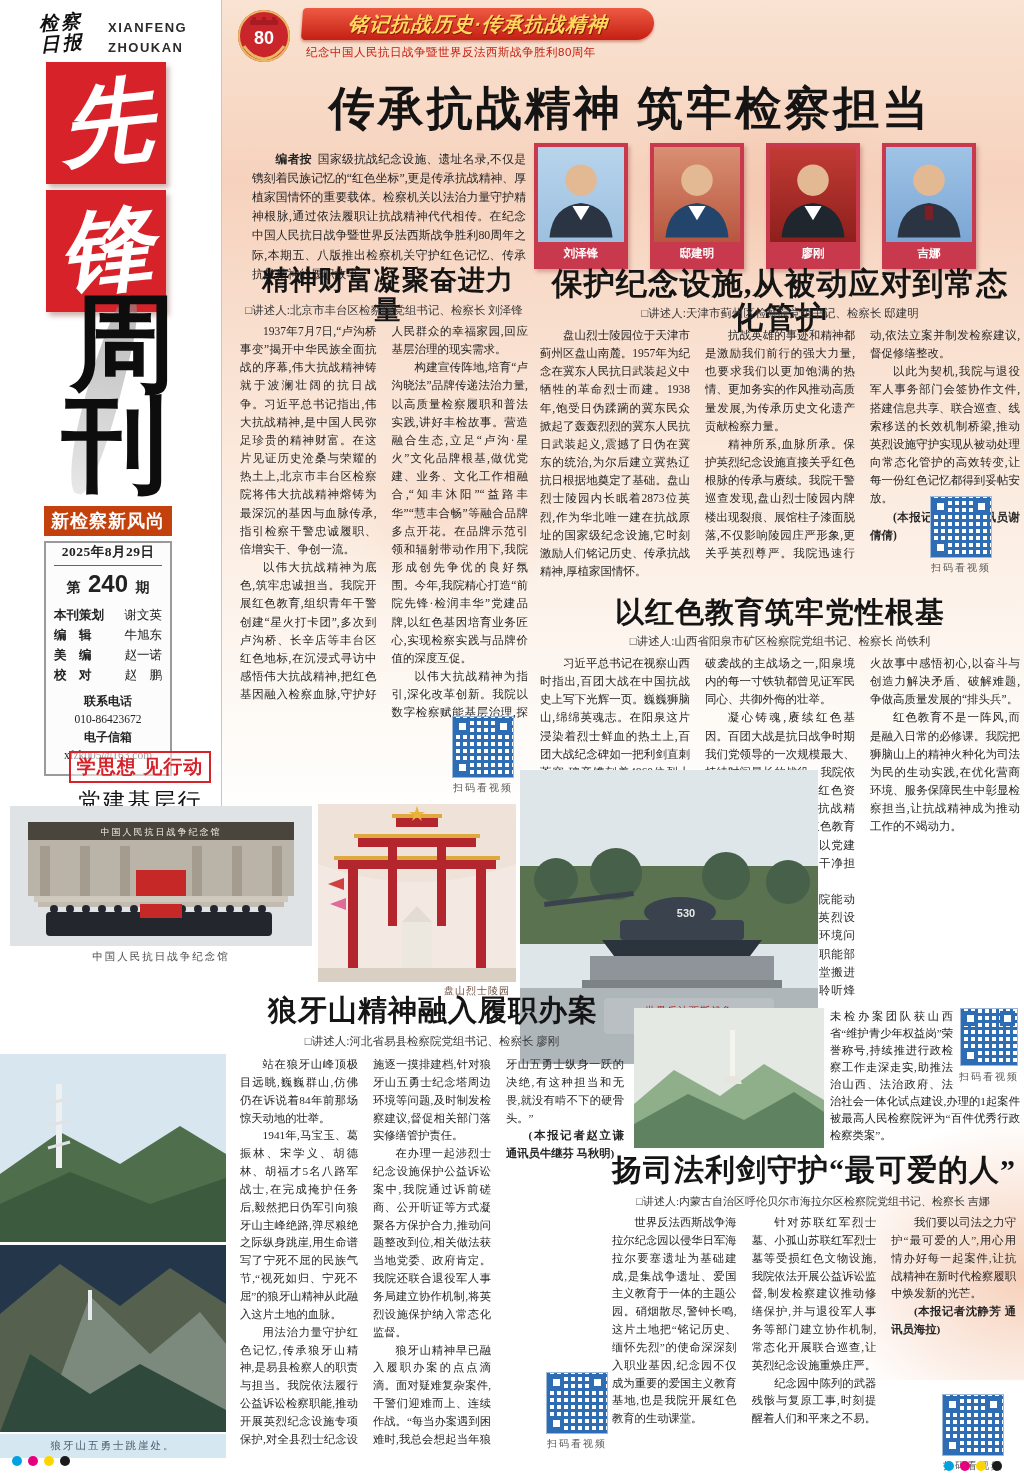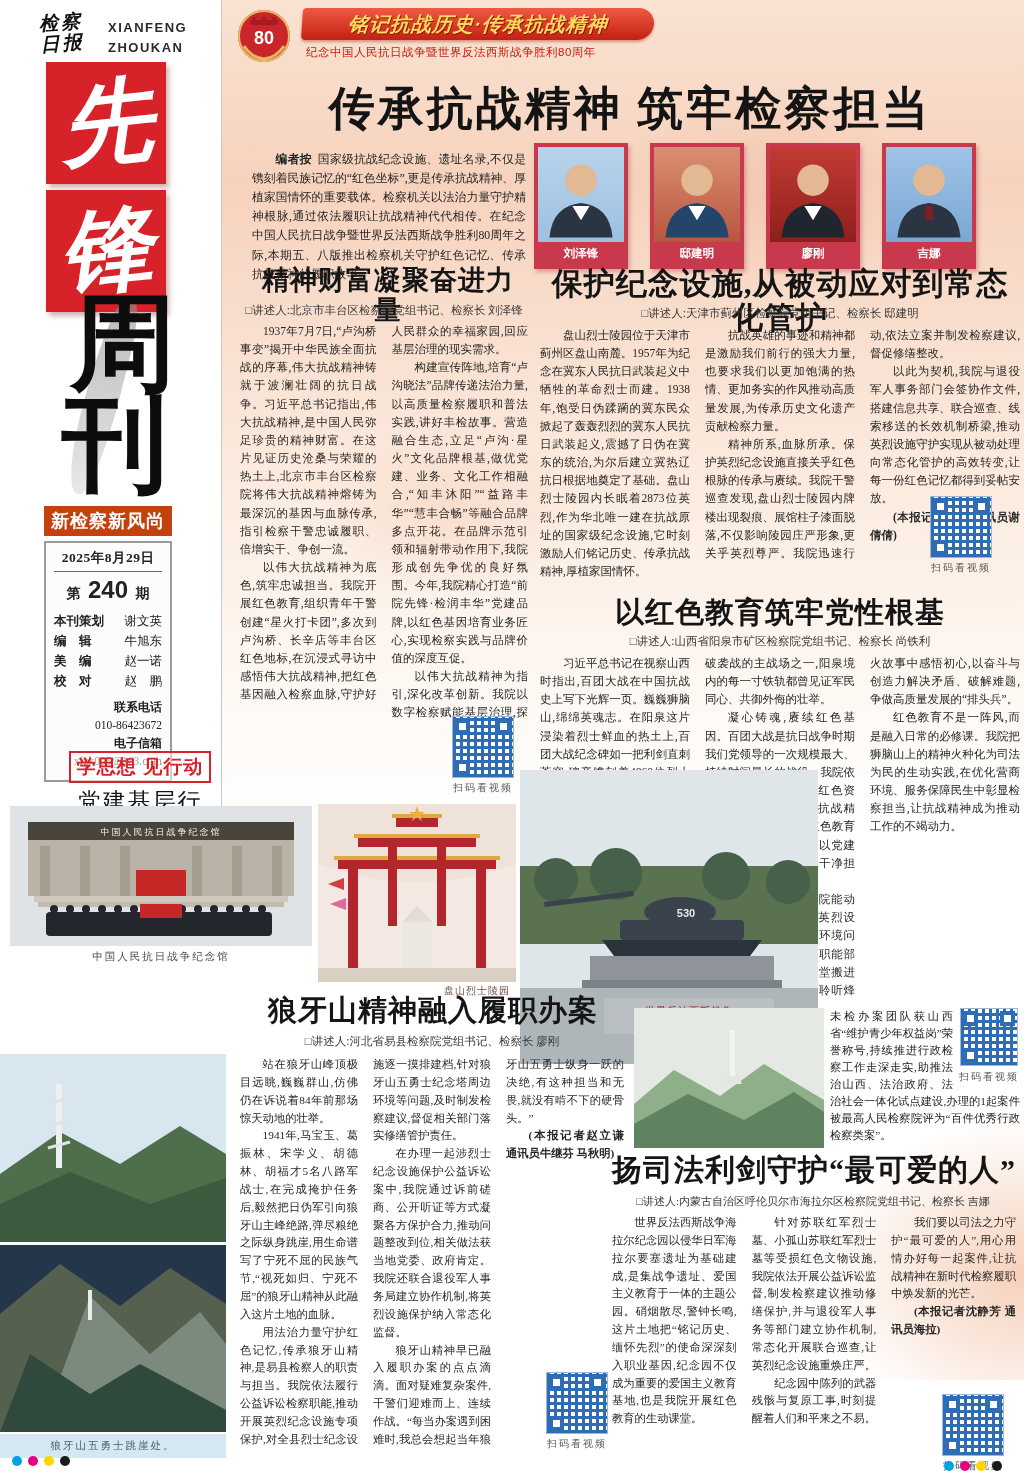--- a/index.html
+++ b/index.html
@@ -26,28 +26,28 @@
     justify-content:center;box-shadow:3px 4px 5px rgba(120,40,30,.35)}
   .tblock span{color:#fff;font-size:92px;font-weight:700;font-style:italic;transform:rotate(-6deg);
     line-height:1}
   .stroke{left:86px;top:292px;width:34px;height:205px;opacity:.6;transform:rotate(14deg);
     background:linear-gradient(170deg,#8a8a8a,#d9d9d9);border-radius:60% 40% 50% 50%/70% 30% 60% 40%}
   .tchar{font-weight:900;font-size:106px;line-height:1;color:#0d0d0d}
   .nb{left:44px;top:506px;width:128px;height:30px;background:#c2410c;color:#fff;
     font-family:"Liberation Sans",sans-serif;font-weight:800;font-size:18px;letter-spacing:1px;
     display:flex;align-items:center;justify-content:center}
   .infobox{left:44px;top:541px;width:128px;border:2px solid #9a9a9a;background:#fcfcfc;
-    padding:6px 8px 9px}
+    padding:0 8px 9px}
   .ib-date{font-weight:700;font-size:13.5px;text-align:center;padding-bottom:4px;
     border-bottom:1.5px solid #666;letter-spacing:.5px}
   .ib-issue{text-align:center;padding:4px 0 6px;font-size:14px;font-weight:700}
   .issue-no{font-size:24px;font-weight:900;margin:0 4px;font-family:"Liberation Sans",sans-serif}
   .staff-row{display:flex;justify-content:space-between;font-size:12.5px;margin:3px 0}
   .staff-row .role{font-weight:700}
-  .ib-contact{margin-top:8px;text-align:right;font-size:12px;line-height:1.55}
+  .ib-contact{margin-top:8px;text-align:center;font-size:12px;line-height:1.55}
   .ib-contact .lbl{font-weight:700}
   .ib-contact .val{font-size:11.5px}
   .campaign{left:52px;top:751px;width:176px;text-align:center;
     font-family:"Liberation Sans",sans-serif}
   .c1{display:inline-block;border:2px solid #d8222a;color:#d8222a;font-weight:800;font-size:19px;
     padding:1px 6px;background:rgba(255,255,255,.55);letter-spacing:1px}
   .c2{display:inline-block;font-weight:400;font-size:23px;color:#141414;margin-top:3px;
     border-bottom:3px solid #d8222a;letter-spacing:2px;padding-bottom:18px}
   .vrule{left:221px;top:0;width:1px;height:806px;background:#c6c6c6}
   

